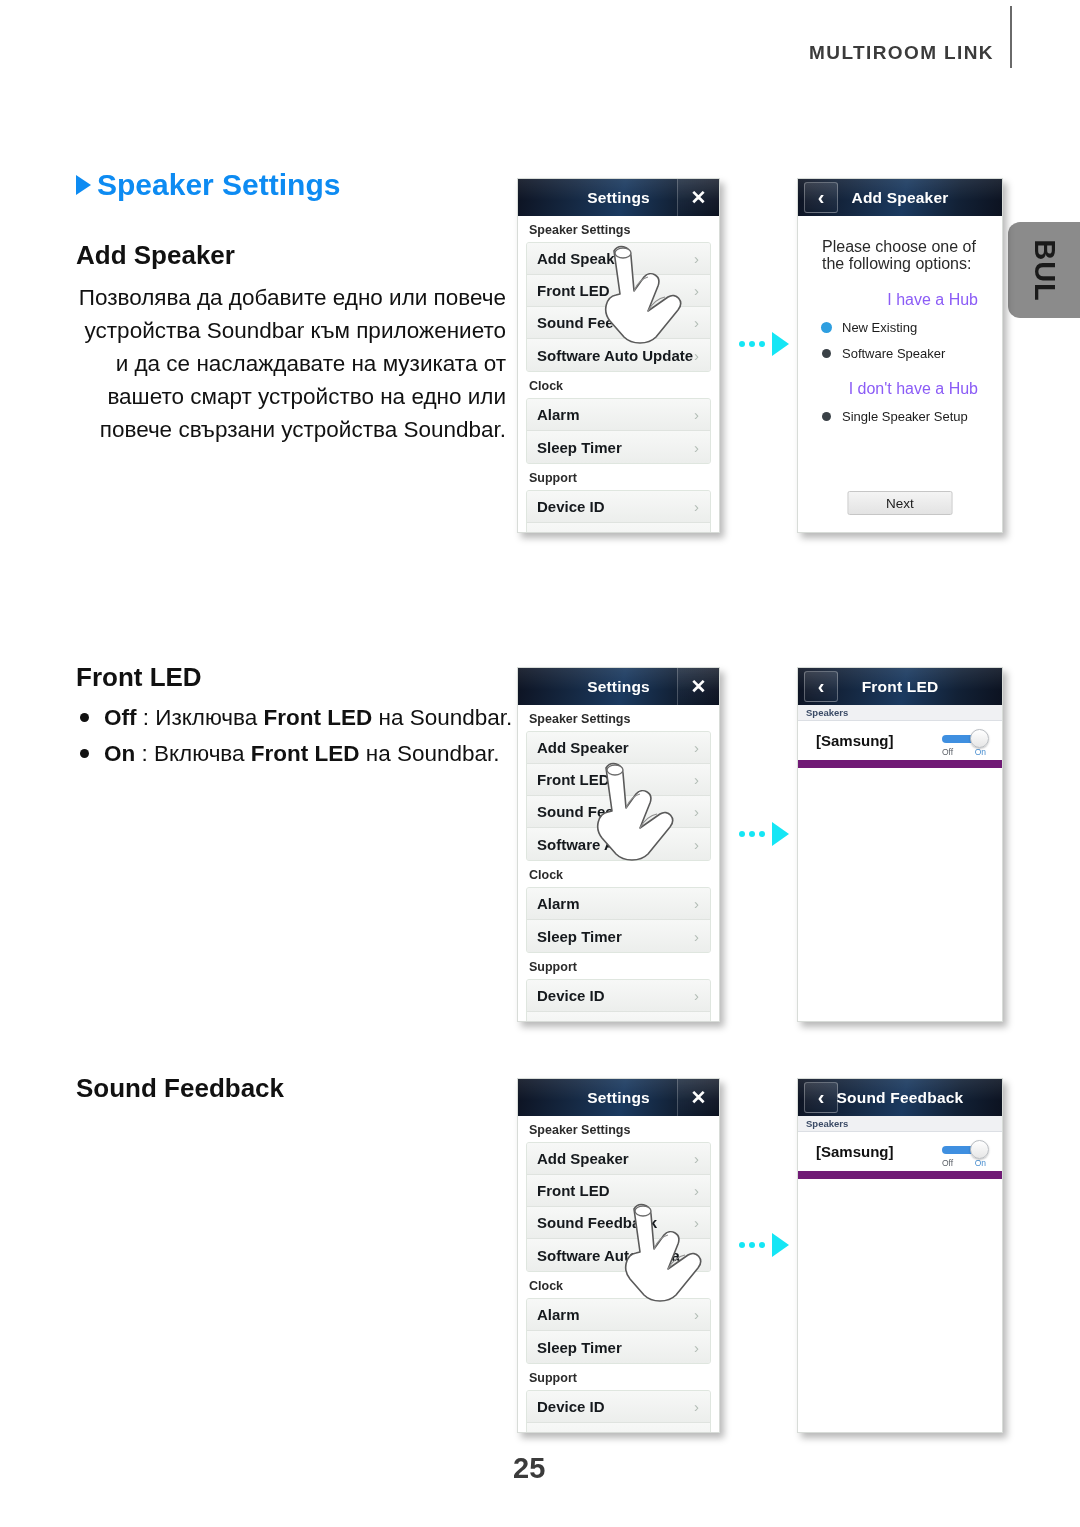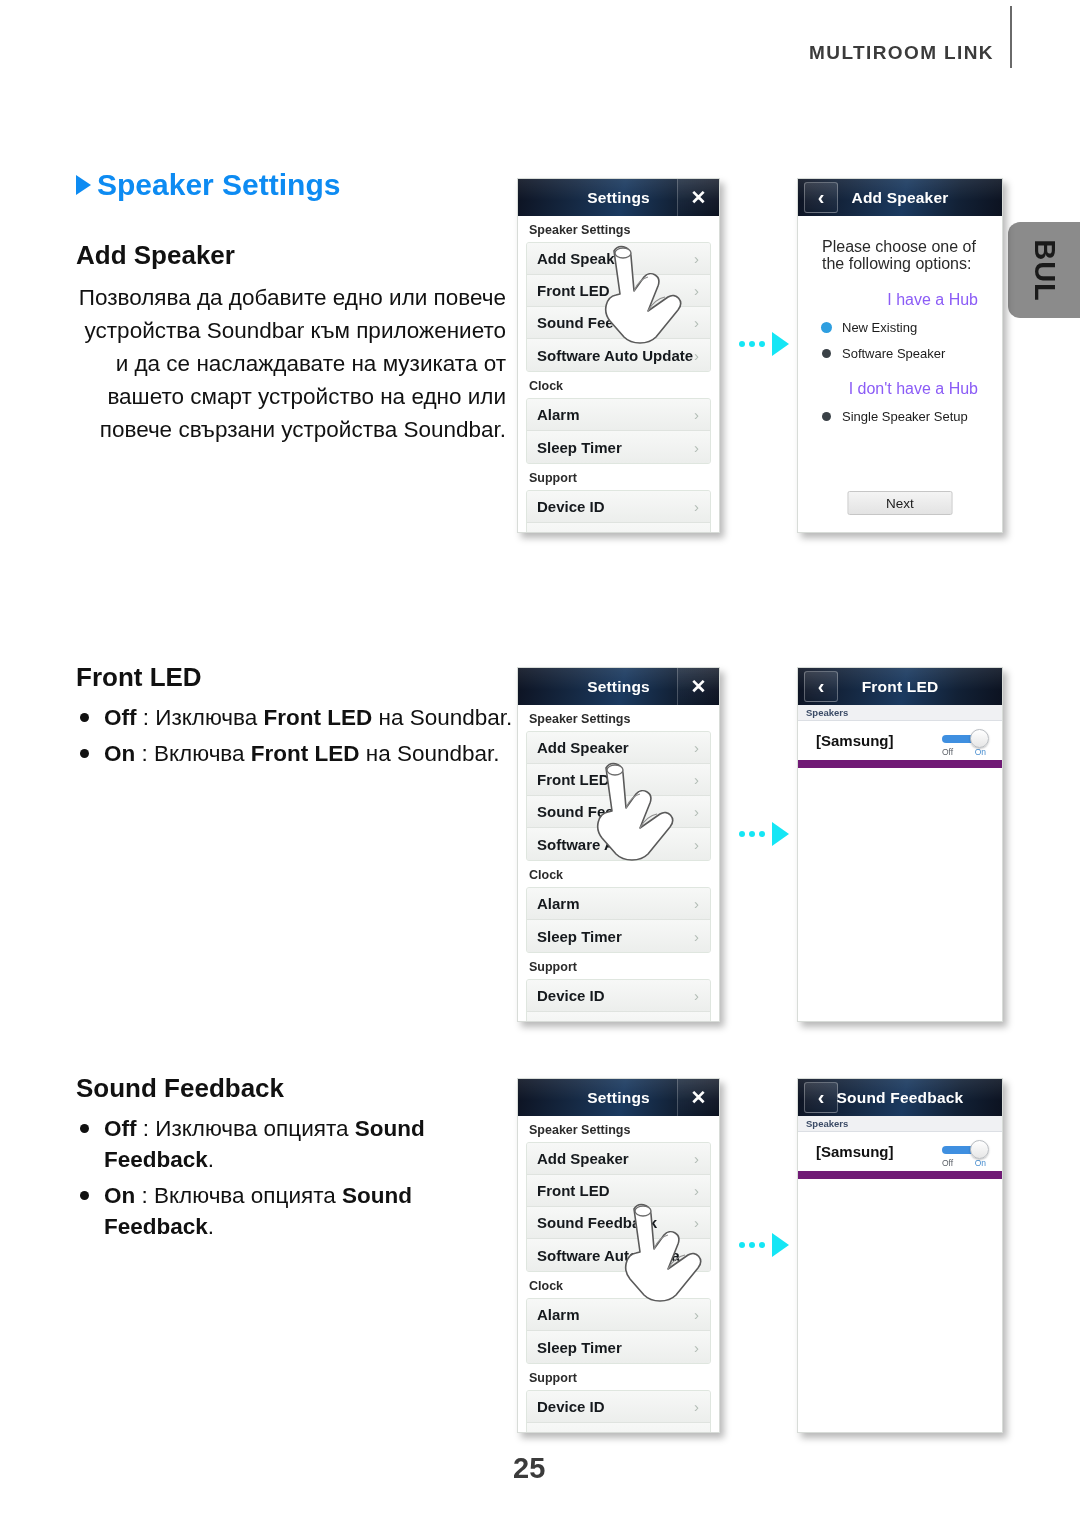--- a/index.html
+++ b/index.html
@@ -351,28 +351,20 @@
   <ul class="bullets" style="top:702px;">
     <li>
       <b>Off</b><span> : </span><span>Изключва </span><b>Front LED</b><span> на Soundbar.</span>
     </li>
     <li>
       <b>On</b><span> : </span><span>Включва </span><b>Front LED</b><span> на Soundbar.</span>
     </li>
   </ul>
 
   <div class="sub-h" style="top:1073px;">Sound Feedback</div>
-  <ul class="bullets" style="top:1113px;">
-    <li>
-      <b>Off</b><span> : </span><span>Изключва опцията </span><b>Sound Feedback</b><span>.</span>
-    </li>
-    <li>
-      <b>On</b><span> : </span><span>Включва опцията </span><b>Sound Feedback</b><span>.</span>
-    </li>
-  </ul>
 
   <div class="panel" style="left:517px; top:178px; width:203px; height:355px;">
     <div class="bar">
       <div class="bar-title">Settings</div>
       <div class="bar-x">✕</div>
     </div>
 
     <div class="grp-lbl">Speaker Settings</div>
     <div class="grp">
       <div class="row">

